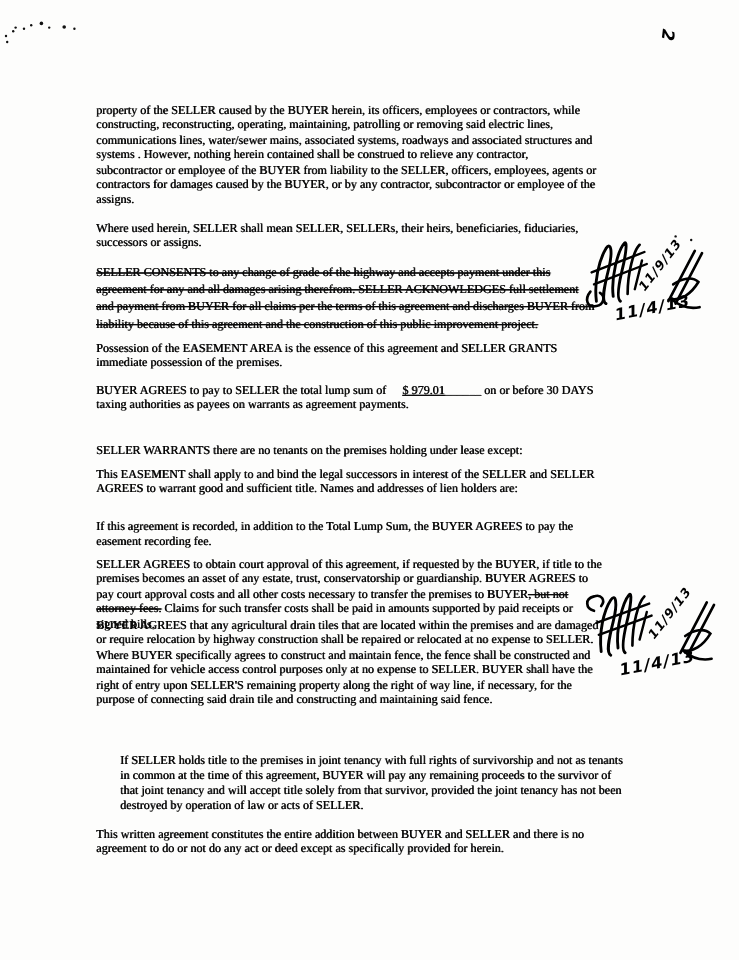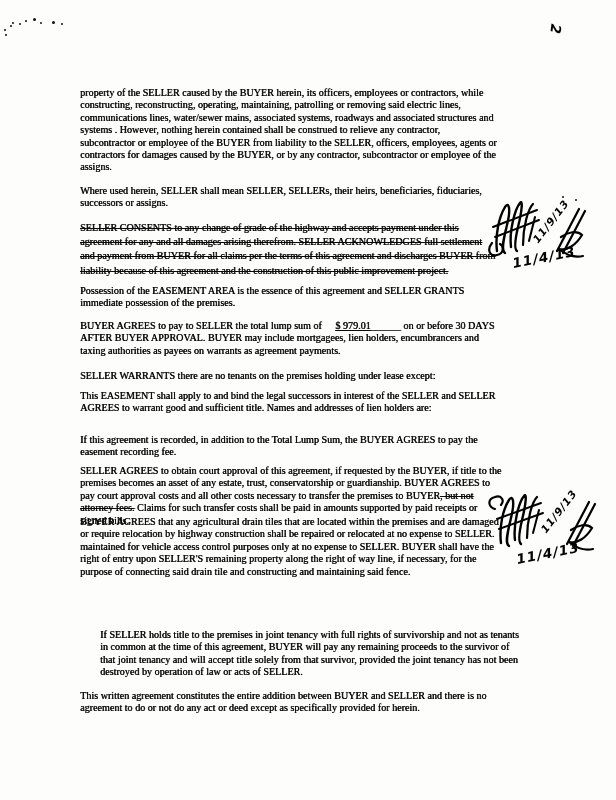--- a/index.html
+++ b/index.html
@@ -74,21 +74,20 @@
         <div class="tline"><span>agreement for any and all damages arising therefrom. SELLER ACKNOWLEDGES full settlement</span></div>
         <div class="tline"><span>and payment from BUYER for all claims per the terms of this agreement and discharges BUYER from</span></div>
         <div class="tline"><span>liability because of this agreement and the construction of this public improvement project.</span></div>
       </div>
       <div class="para" style="top: 285px;">
         <div class="tline"><span>Possession of the EASEMENT AREA is the essence of this agreement and SELLER GRANTS</span></div>
         <div class="tline"><span>immediate possession of the premises.</span></div>
       </div>
       <div class="para" style="top: 320px;">
         <div class="tline"><span>BUYER AGREES to pay to SELLER the total lump sum of </span><span class="u">$ 979.01</span><span>______</span><span> on or before 30 DAYS</span></div>
-        <div class="tline"><span>AFTER BUYER APPROVAL. BUYER may include mortgagees, lien holders, encumbrancers and</span></div>
         <div class="tline"><span>taxing authorities as payees on warrants as agreement payments.</span></div>
       </div>
       <div class="para" style="top: 370px;">
         <div class="tline"><span>SELLER WARRANTS there are no tenants on the premises holding under lease except:</span></div>
       </div>
       <div class="para" style="top: 390px;">
         <div class="tline"><span>This EASEMENT shall apply to and bind the legal successors in interest of the SELLER and SELLER</span></div>
         <div class="tline"><span>AGREES to warrant good and sufficient title. Names and addresses of lien holders are:</span></div>
       </div>
       <div class="para" style="top: 434px;">
@@ -98,20 +97,21 @@
       <div class="para" style="top: 465px;">
         <div class="tline"><span>SELLER AGREES to obtain court approval of this agreement, if requested by the BUYER, if title to the</span></div>
         <div class="tline"><span>premises becomes an asset of any estate, trust, conservatorship or guardianship. BUYER AGREES to</span></div>
         <div class="tline"><span>pay court approval costs and all other costs necessary to transfer the premises to BUYER</span><span class="k">, but not</span></div>
         <div class="tline"><span class="k">attorney fees.</span><span> Claims for such transfer costs shall be paid in amounts supported by paid receipts or</span></div>
         <div class="tline"><span>signed bills.</span></div>
       </div>
       <div class="para" style="top: 516px;">
         <div class="tline"><span>BUYER AGREES that any agricultural drain tiles that are located within the premises and are damaged</span></div>
         <div class="tline"><span>or require relocation by highway construction shall be repaired or relocated at no expense to SELLER.</span></div>
+        <div class="tline"><span>Where BUYER specifically agrees to construct and maintain fence, the fence shall be constructed and</span></div>
         <div class="tline"><span>maintained for vehicle access control purposes only at no expense to SELLER. BUYER shall have the</span></div>
         <div class="tline"><span>right of entry upon SELLER'S remaining property along the right of way line, if necessary, for the</span></div>
         <div class="tline"><span>purpose of connecting said drain tile and constructing and maintaining said fence.</span></div>
       </div>
       <div class="para" style="top: 629px; margin-left: 20px;">
         <div class="tline"><span>If SELLER holds title to the premises in joint tenancy with full rights of survivorship and not as tenants</span></div>
         <div class="tline"><span>in common at the time of this agreement, BUYER will pay any remaining proceeds to the survivor of</span></div>
         <div class="tline"><span>that joint tenancy and will accept title solely from that survivor, provided the joint tenancy has not been</span></div>
         <div class="tline"><span>destroyed by operation of law or acts of SELLER.</span></div>
       </div>

